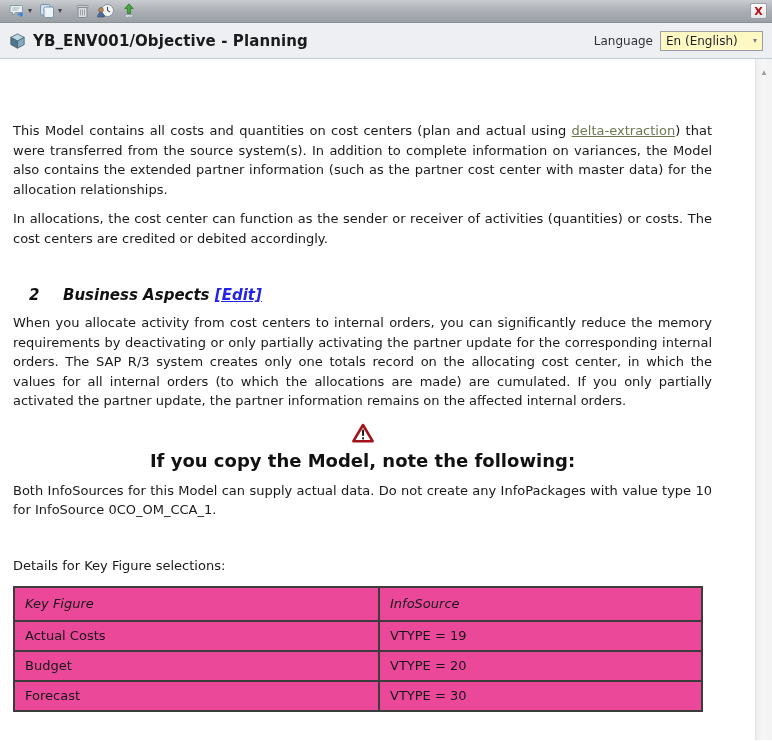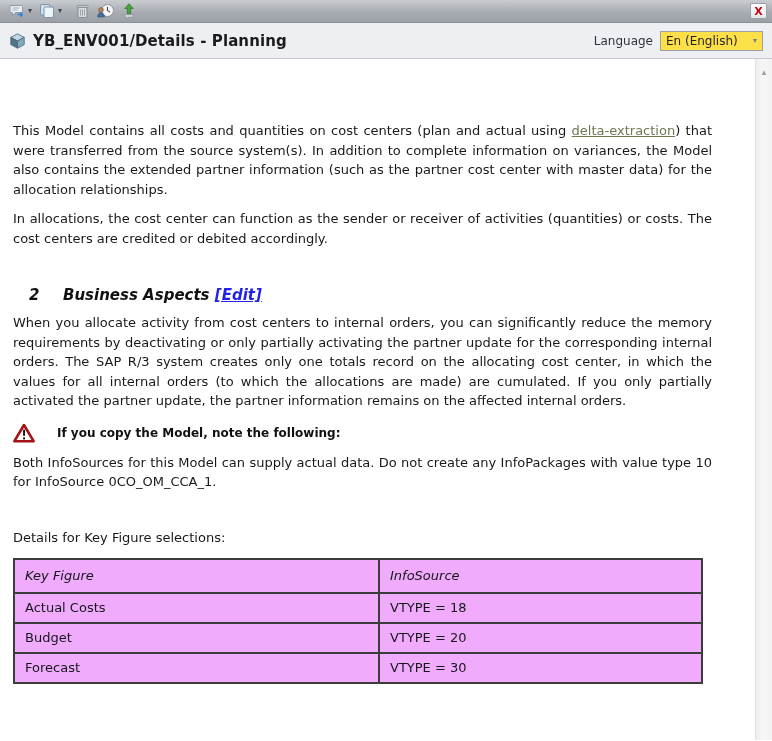--- a/index.html
+++ b/index.html
@@ -30,21 +30,21 @@
   }
   
   .header {
     height:36px; background:#edeff2; border-bottom:1px solid #c6cbd0;
     display:flex; align-items:center; padding:0 9px;
   }
   .page-title { font-size:15px; font-weight:bold; color:#1b1b1b; margin-left:7px; letter-spacing:.1px; }
   .header .spacer { flex:1; }
   .lang-label { font-size:12px; color:#30343a; margin-right:7px; }
   .lang-select {
-    height:20px; background:#fde047; border:1px solid #9aa0a8;
+    height:20px; background:#fef9c3; border:1px solid #9aa0a8;
     font-size:12px; color:#1f2328; display:flex; align-items:center;
     padding:0 5px; min-width:103px; justify-content:space-between; cursor:default;
   }
   .lang-caret { font-size:8px; color:#7a7f85; margin-left:12px; }
   
   .content { position:relative; height:681px; background:#fff; }
   .scrollbar {
     position:absolute; top:0; right:0; bottom:0; width:17px;
     background:linear-gradient(to right,#ededee,#f7f7f8 40%,#f2f2f3);
     border-left:1px solid #e2e3e5;
@@ -57,28 +57,28 @@
   .sec-heading {
     font-size:15px; font-weight:bold; font-style:italic; color:#111;
     margin:0 0 9px 0;
   }
   .sec-heading .h-num { display:inline-block; width:34px; }
   .edit-link { color:#2323e8; text-decoration:underline; cursor:pointer; }
   .doc p { margin:0 0 10px 0; font-size:13px; line-height:19.5px; text-align:justify; color:#191919; }
   .doc-link { color:#6d7850; text-decoration:underline; cursor:pointer; }
   .sec2 { margin-top:38px;margin-left:16px; }
   .warn-heading {
-    display:flex; align-items:center; gap:22px;
-    font-size:12px; font-weight:bold; color:#111; margin:12px 0 10px 0;
+    display:flex; align-items:center; gap:7px;
+    font-size:18px; font-weight:bold; color:#111; margin:12px 0 10px 0;flex-direction:column;
   }
   .details-line { margin-top:36px !important; margin-bottom:0 !important; text-align:left; }
   
   .kf-table {
     border-collapse:collapse; margin-top:11px; width:690px;
-    background:#f0abfc; table-layout:fixed;
+    background:#ec4899; table-layout:fixed;
   }
   .kf-table th, .kf-table td {
     border:2px solid #3c3c3c; font-size:13px; text-align:left;
     padding:6px 10px 7px 10px; font-weight:normal; color:#16161a;
   }
   .kf-table th { font-style:italic; padding-top:8px; padding-bottom:9px; }
   .kf-table .col1 { width:365px; }
 </style>
 </head>
 <body>
@@ -130,21 +130,21 @@
 
     <button class="close-btn">X</button>
   </div>
 
   <div class="header">
     <svg width="17" height="16" viewBox="0 0 17 16">
       <path d="M8.5 0.8 15.2 4.4 8.5 8 1.8 4.4z" fill="#bed7e6" stroke="#46606e" stroke-width="0.8"></path>
       <path d="M1.8 4.4 8.5 8v7.2L1.8 11.6z" fill="#51768c" stroke="#46606e" stroke-width="0.8"></path>
       <path d="M15.2 4.4 8.5 8v7.2l6.7-3.6z" fill="#82aabf" stroke="#46606e" stroke-width="0.8"></path>
     </svg>
-    <span class="page-title">YB_ENV001/Details - Planning</span>
+    <span class="page-title">YB_ENV001/Objective - Planning</span>
     <span class="spacer"></span>
     <span class="lang-label">Language</span>
     <div class="lang-select">
       <span>En (English)</span>
       <span class="lang-caret">▾</span>
     </div>
   </div>
 
   <div class="content">
 
@@ -173,21 +173,21 @@
       <table class="kf-table">
         <thead>
           <tr>
             <th class="col1">Key Figure</th>
             <th>InfoSource</th>
           </tr>
         </thead>
         <tbody>
           <tr>
             <td class="col1">Actual Costs</td>
-            <td>VTYPE = 18</td>
+            <td>VTYPE = 19</td>
           </tr>
           <tr>
             <td class="col1">Budget</td>
             <td>VTYPE = 20</td>
           </tr>
           <tr>
             <td class="col1">Forecast</td>
             <td>VTYPE = 30</td>
           </tr>
         </tbody>

